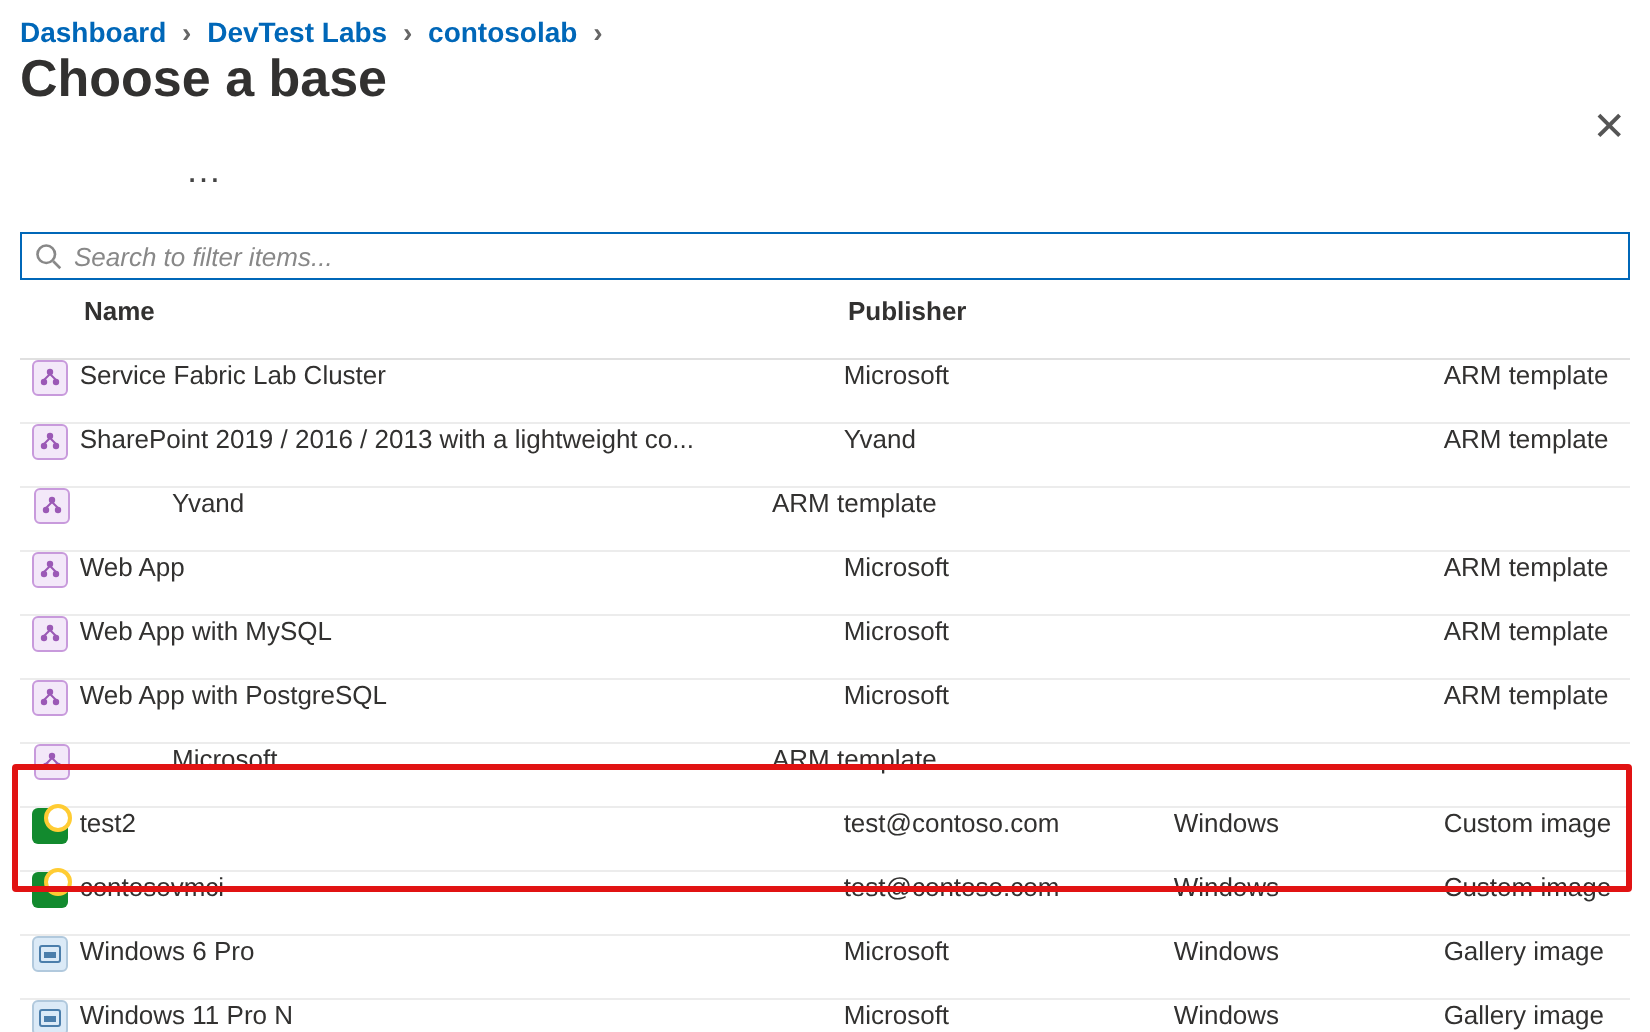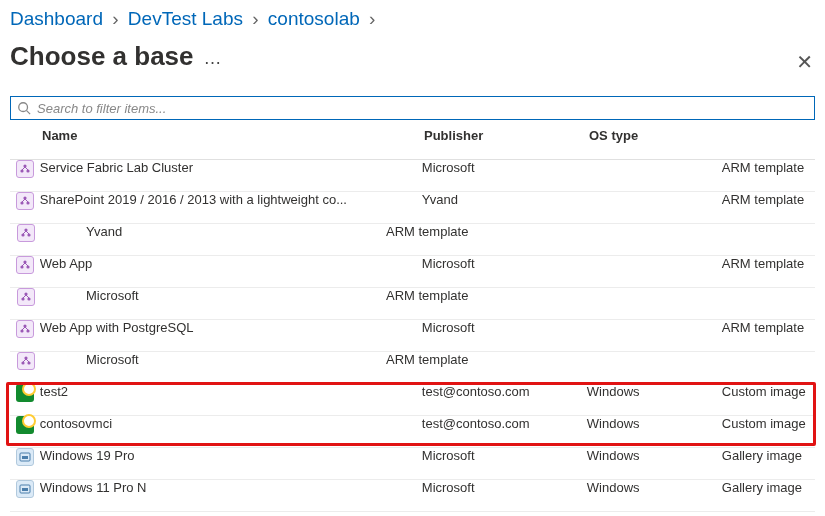--- a/index.html
+++ b/index.html
@@ -7,25 +7,25 @@
     margin: 0; padding: 0;
     font-family: "Segoe UI", Arial, sans-serif;
     font-size: 13px;
     color: #323130;
     background: #fff;
     width: 825px;
     height: 516px;
     overflow: hidden;
   }
   .page { padding: 6px 10px 10px 10px; position: relative; }
-  .breadcrumb { font-size: 19px; margin: 2px 0 11px 0; }
+  .breadcrumb { font-size: 14px; margin: 2px 0 0 0; font-weight: bold; }
   .breadcrumb a { color: #0067b8; text-decoration: none; }
   .breadcrumb .sep { color: #666; margin: 0 4px; }
   .titlebar { display: flex; align-items: center; justify-content: space-between; }
-  .title-left { display: flex; align-items: center; gap: 10px; }
+  .title-left { display: flex; align-items: center; gap: 10px; flex-direction: column; }
   h1 { font-size: 26px; font-weight: 600; margin: 0 0 10px 0; }
   .more-dots { font-size: 18px; color: #444; margin-bottom: 6px; cursor: pointer; }
   .close-x { font-size: 20px; color: #555; cursor: pointer; padding-right: 2px; }
   .search-wrap {
     display: flex; align-items: center;
     border: 1px solid #0067b8; height: 24px; margin: 14px 0 8px 0;
     padding: 0 6px;
   }
   .search-icon { color: #777; margin-right: 4px; display: inline-flex; }
   .search-input {
@@ -99,21 +99,20 @@
         </svg>
     </span>
     <input class="search-input" type="text" placeholder="Search to filter items..." style="">
   </div>
 
   <div class="table-wrap">
     <div class="thead">
       <div class="iconcell"></div>
       <div class="col-name">Name</div>
       <div class="col-pub">Publisher</div>
-      <div class="col-os">OS type</div>
     </div>
     <div id="rows-container">
         <div class="row">
           <div class="iconcell">
             <span class="icon-arm">
               <svg width="12" height="12" viewBox="0 0 12 12">
                 <circle cx="6" cy="3" r="1.6" fill="#9b59b6"></circle>
                 <circle cx="3" cy="8" r="1.6" fill="#9b59b6"></circle>
                 <circle cx="9" cy="8" r="1.6" fill="#9b59b6"></circle>
                 <path d="M6 4 L3 7 M6 4 L9 7" stroke="#9b59b6" stroke-width="1"></path>
@@ -176,20 +175,21 @@
           <div class="iconcell">
             <span class="icon-arm">
               <svg width="12" height="12" viewBox="0 0 12 12">
                 <circle cx="6" cy="3" r="1.6" fill="#9b59b6"></circle>
                 <circle cx="3" cy="8" r="1.6" fill="#9b59b6"></circle>
                 <circle cx="9" cy="8" r="1.6" fill="#9b59b6"></circle>
                 <path d="M6 4 L3 7 M6 4 L9 7" stroke="#9b59b6" stroke-width="1"></path>
               </svg>
             </span>
           </div>
+          <div class="col-name">Web App with MySQL</div>
           <div class="col-pub">Microsoft</div>
           <div class="col-os"></div>
           <div class="col-type">ARM template</div>
         </div>
         <div class="row">
           <div class="iconcell">
             <span class="icon-arm">
               <svg width="12" height="12" viewBox="0 0 12 12">
                 <circle cx="6" cy="3" r="1.6" fill="#9b59b6"></circle>
                 <circle cx="3" cy="8" r="1.6" fill="#9b59b6"></circle>
@@ -238,21 +238,21 @@
         </div>
         <div class="row">
           <div class="iconcell">
             <span class="icon-gallery">
               <svg width="12" height="12" viewBox="0 0 12 12">
                 <rect x="1" y="2" width="10" height="8" rx="1" fill="none" stroke="#4b7eab"></rect>
                 <rect x="3" y="5" width="6" height="3" fill="#4b7eab"></rect>
               </svg>
             </span>
           </div>
-          <div class="col-name">Windows 19 Pro</div>
+          <div class="col-name">Windows 6 Pro</div>
           <div class="col-pub">Microsoft</div>
           <div class="col-os">Windows</div>
           <div class="col-type">Gallery image</div>
         </div>
         <div class="row">
           <div class="iconcell">
             <span class="icon-gallery">
               <svg width="12" height="12" viewBox="0 0 12 12">
                 <rect x="1" y="2" width="10" height="8" rx="1" fill="none" stroke="#4b7eab"></rect>
                 <rect x="3" y="5" width="6" height="3" fill="#4b7eab"></rect>

